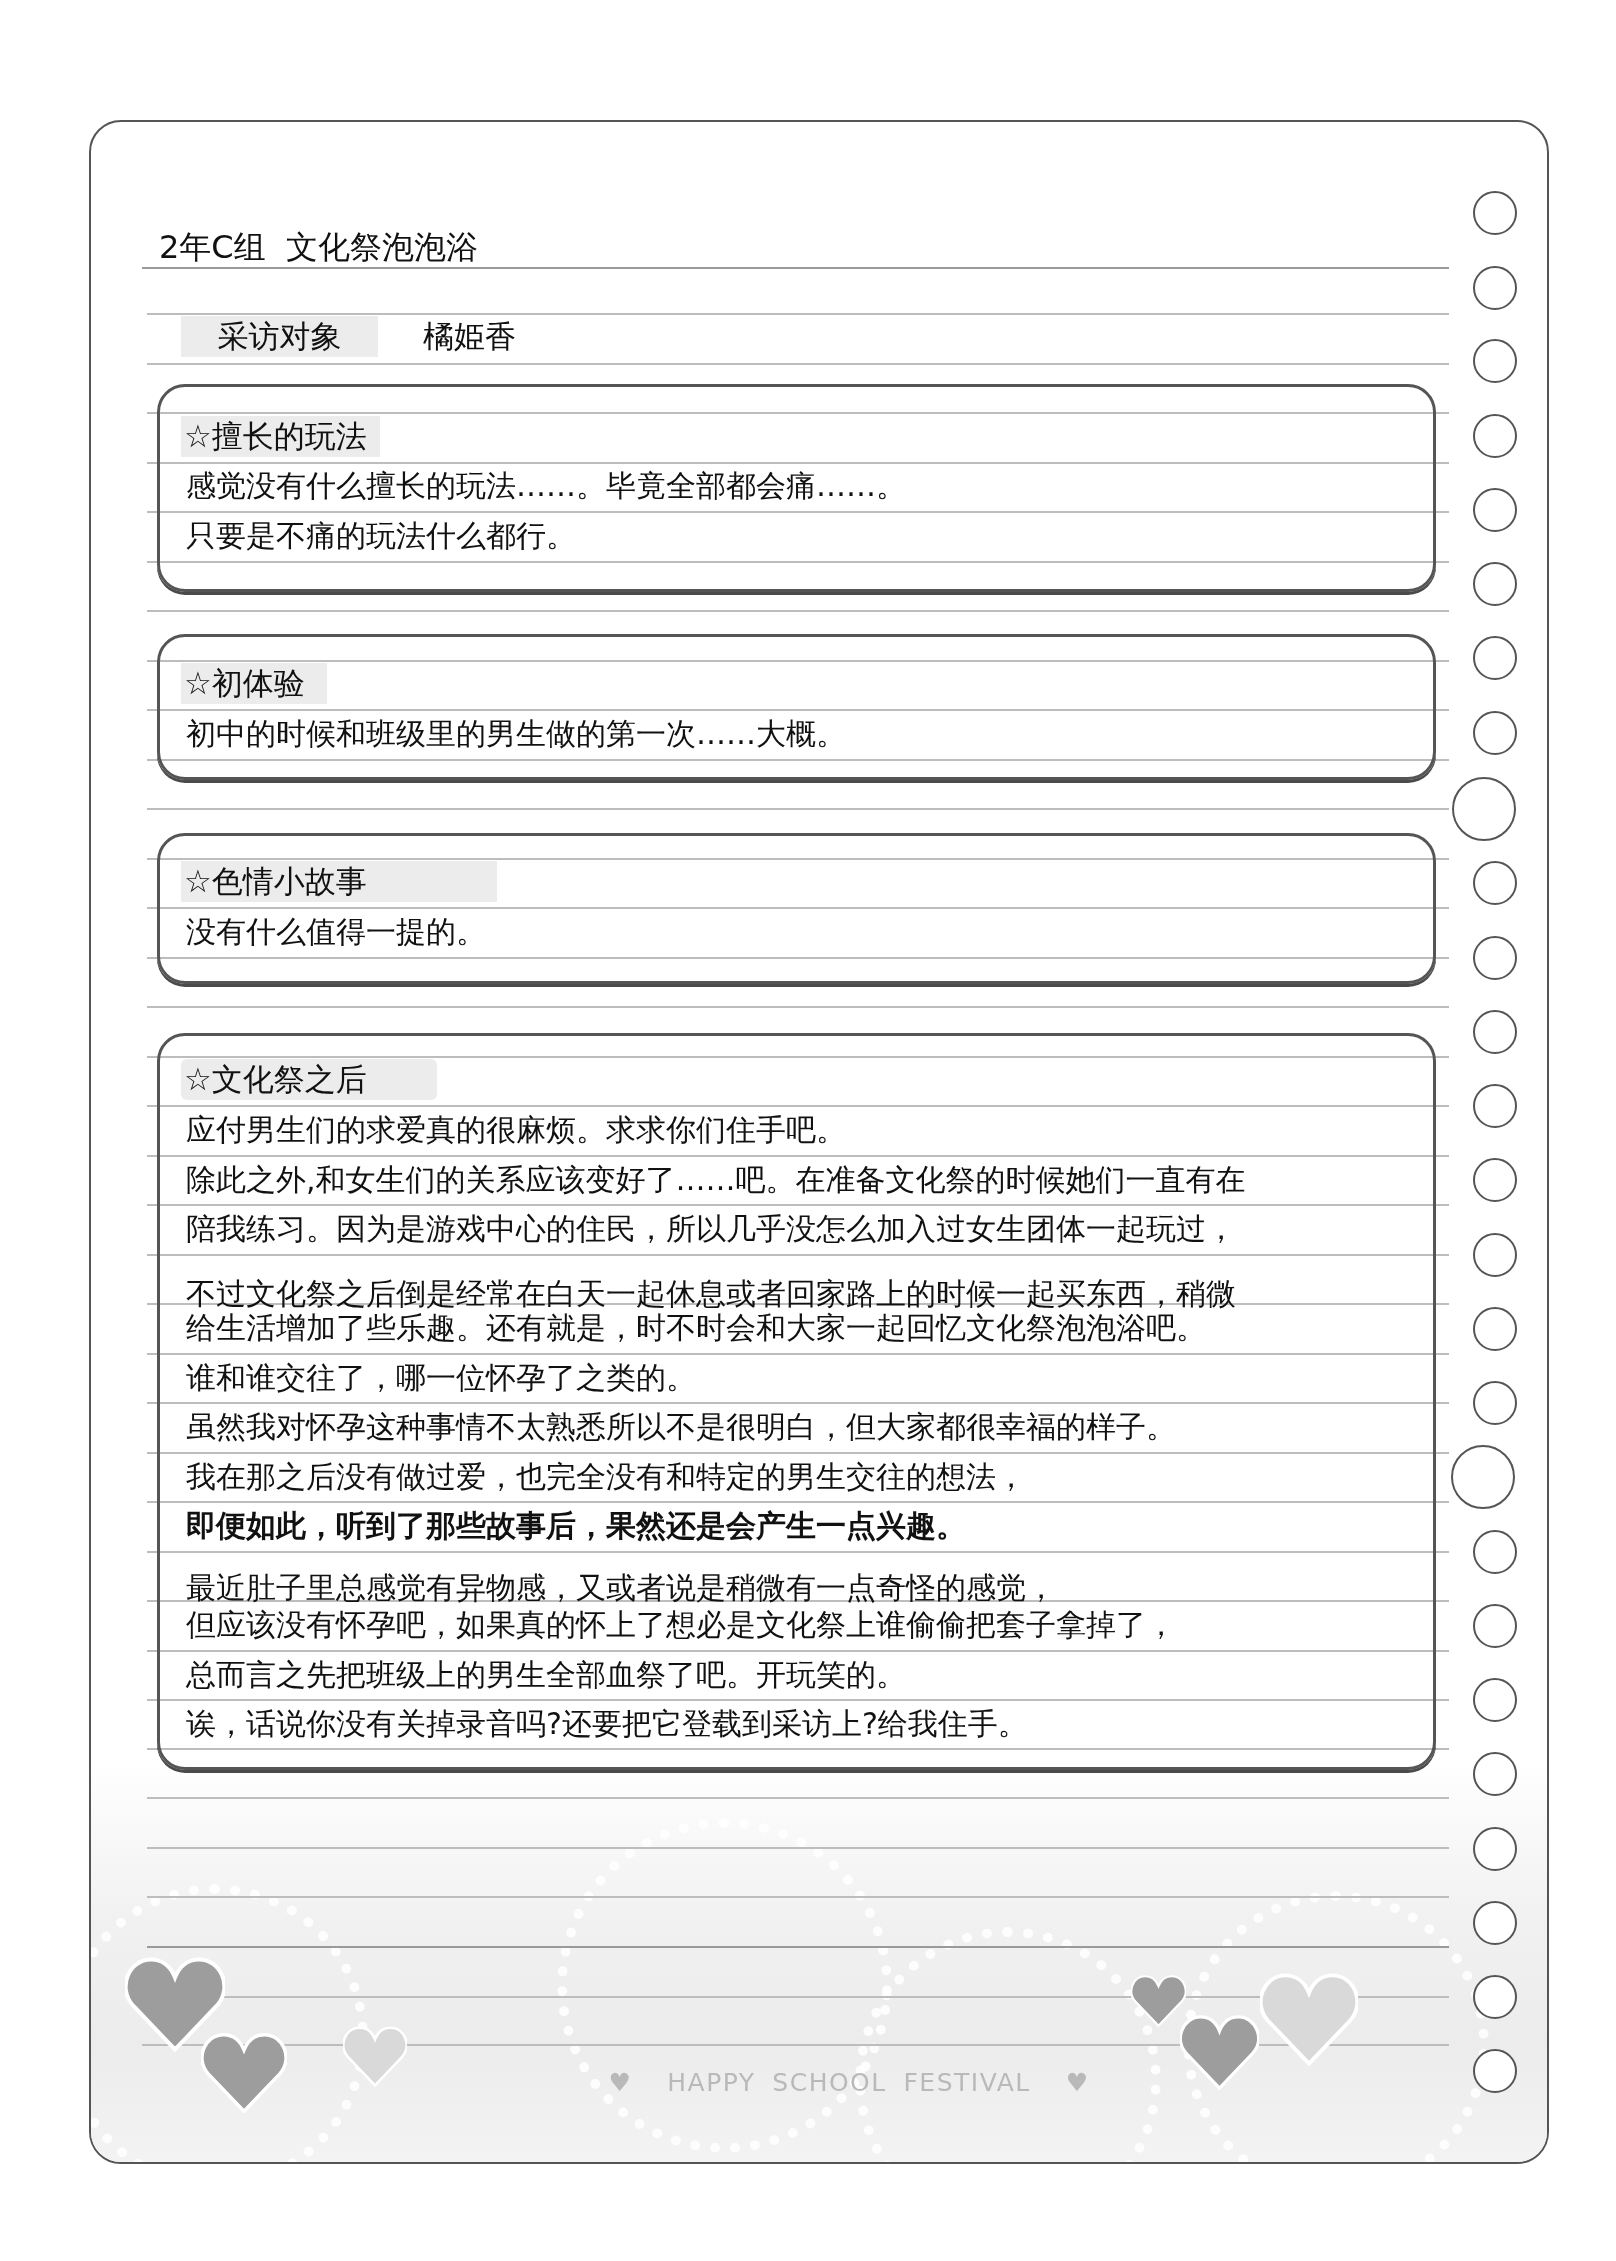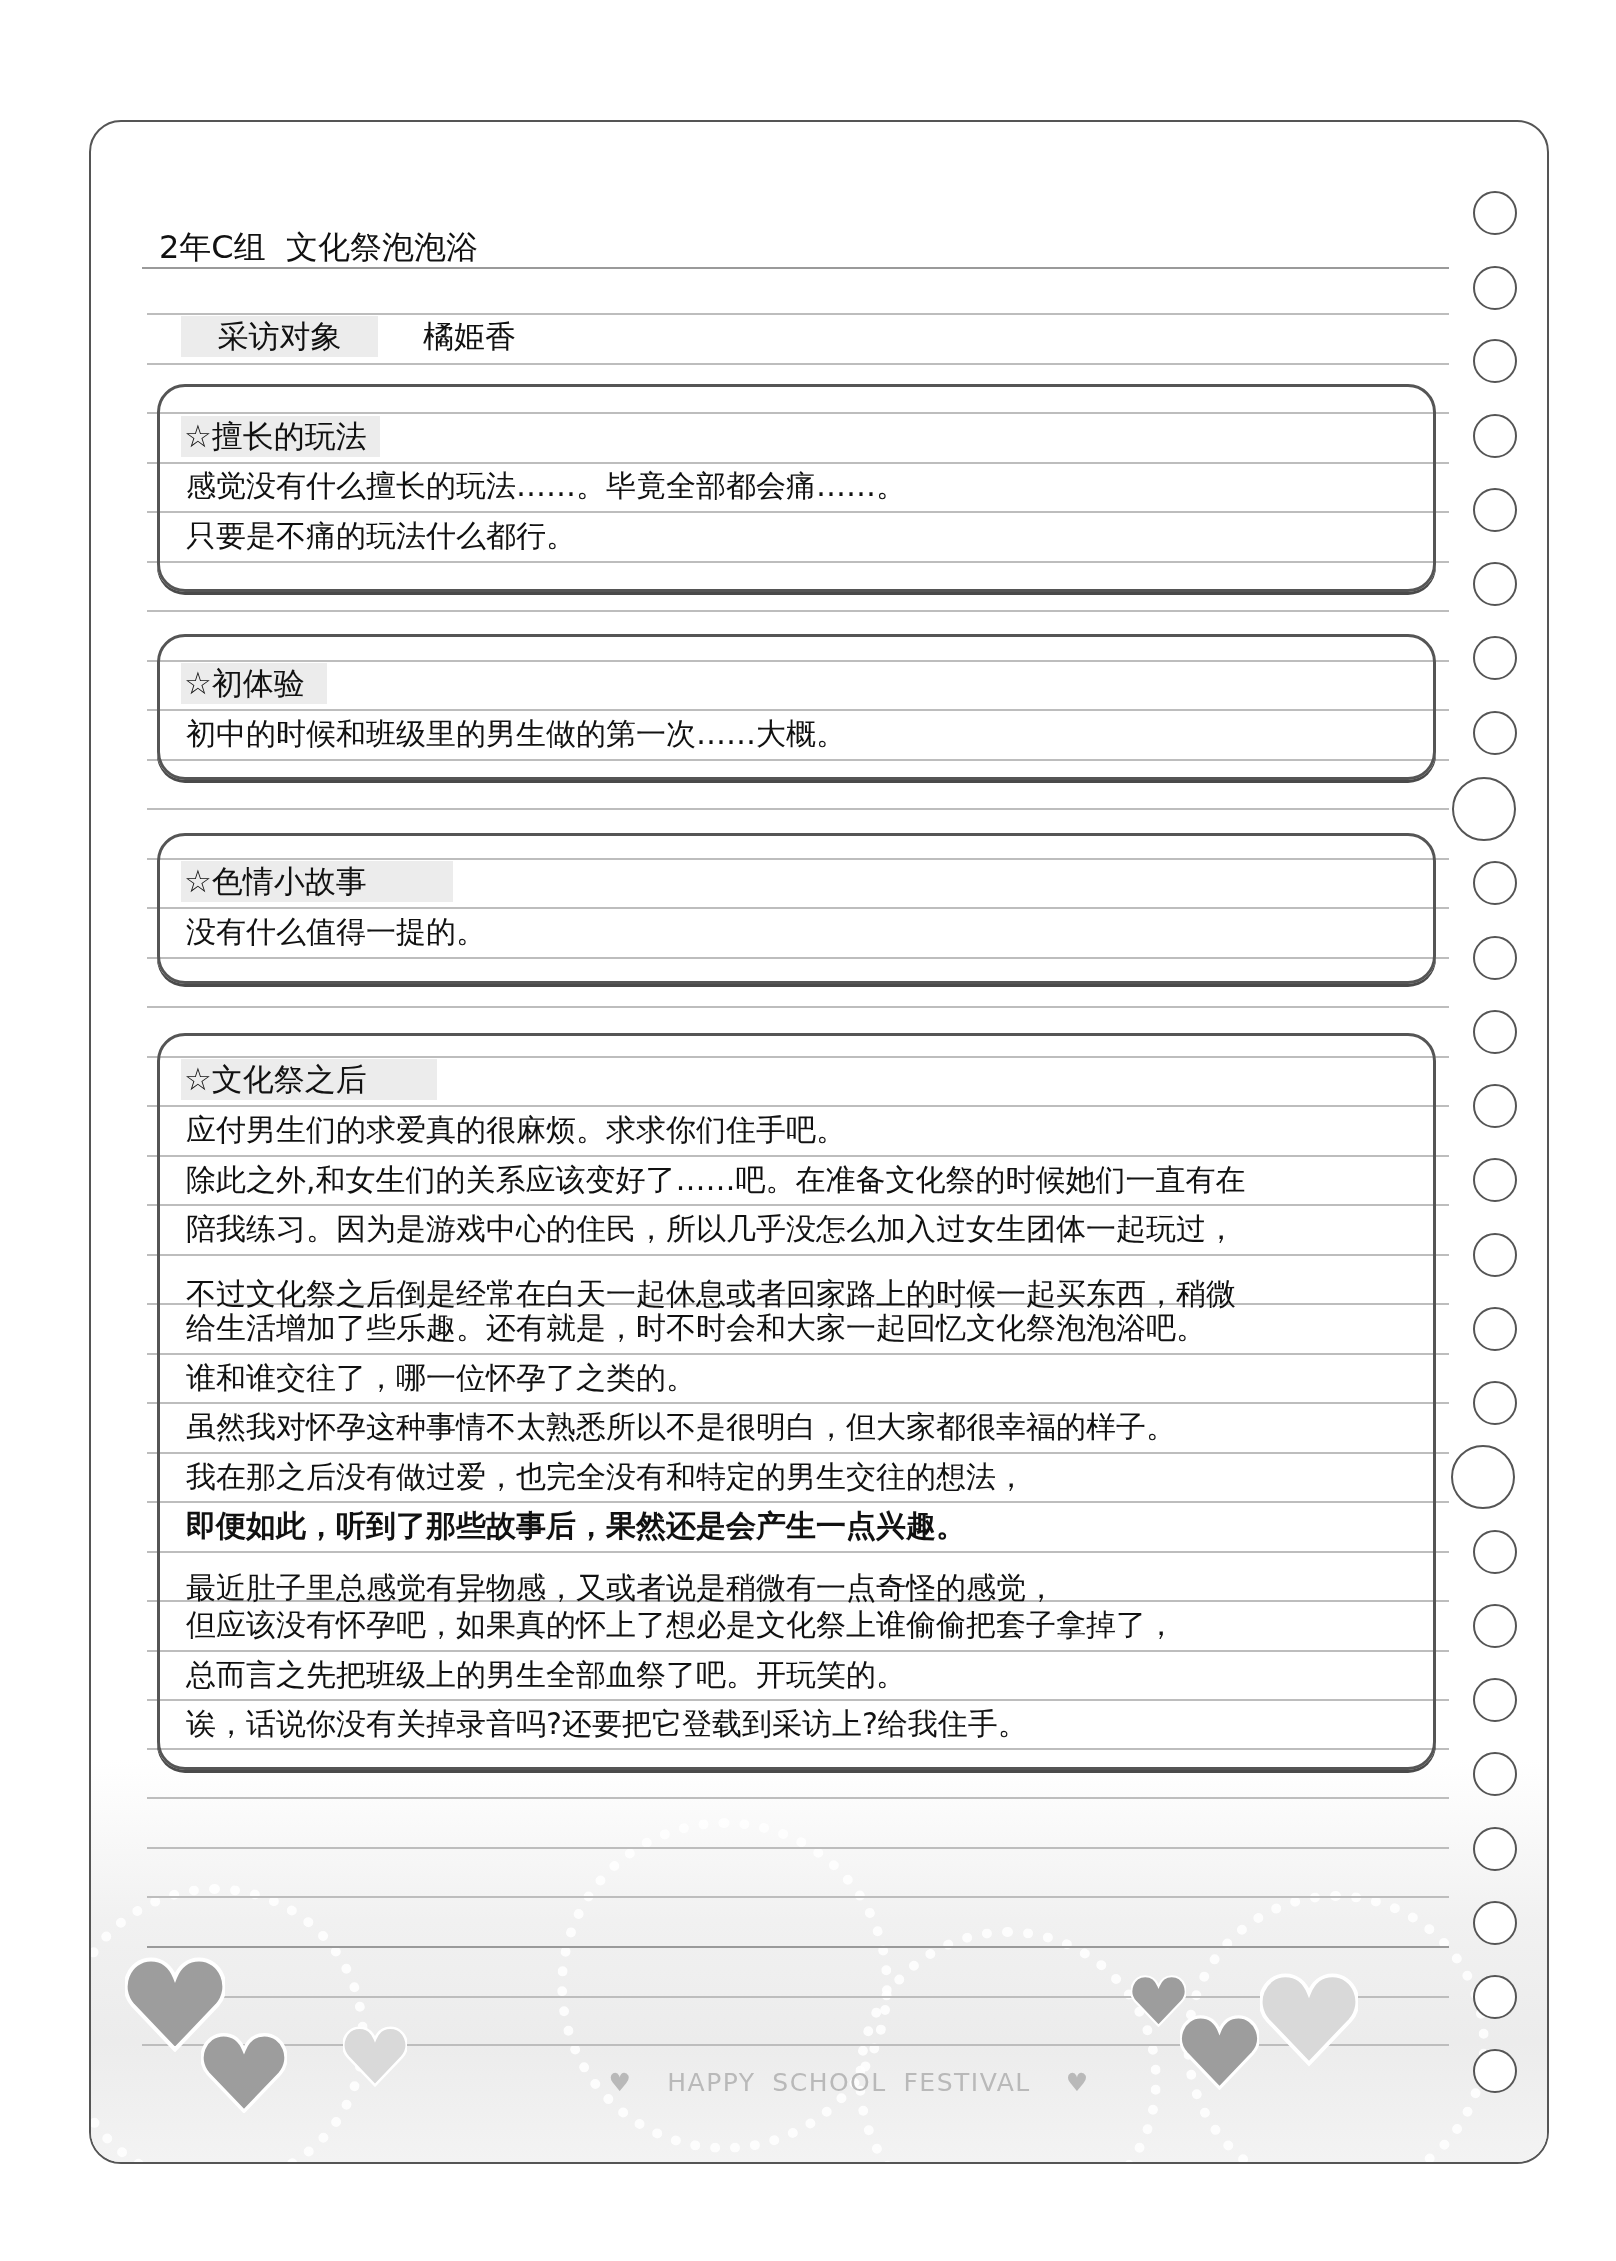--- a/index.html
+++ b/index.html
@@ -92,25 +92,25 @@
 <div class="box" style="top:384px;height:208px;"></div>
 <div class="heading" style="top:416px;width:199px;">☆擅长的玩法</div>
 <div class="line-text" style="top:464px;">感觉没有什么擅长的玩法……。毕竟全部都会痛……。</div>
 <div class="line-text" style="top:514px;">只要是不痛的玩法什么都行。</div>
 
 <div class="box" style="top:634px;height:146px;"></div>
 <div class="heading" style="top:663px;width:146px;">☆初体验</div>
 <div class="line-text" style="top:712px;">初中的时候和班级里的男生做的第一次……大概。</div>
 
 <div class="box" style="top:833px;height:151px;"></div>
-<div class="heading" style="top:861px;width:272px;">☆色情小故事</div>
+<div class="heading" style="top:861px;width:316px;">☆色情小故事</div>
 <div class="line-text" style="top:910px;">没有什么值得一提的。</div>
 
 <div class="box" style="top:1033px;height:737px;"></div>
-<div class="heading" style="top:1059px;width:256px;">☆文化祭之后</div>
+<div class="heading" style="top:1059px;width:256px;border-radius:6px;">☆文化祭之后</div>
 <div class="line-text" style="top:1108px;">应付男生们的求爱真的很麻烦。求求你们住手吧。</div>
 <div class="line-text" style="top:1158px;">除此之外,和女生们的关系应该变好了……吧。在准备文化祭的时候她们一直有在</div>
 <div class="line-text" style="top:1207px;">陪我练习。因为是游戏中心的住民，所以几乎没怎么加入过女生团体一起玩过，</div>
 <div class="line-text" style="top:1257px;margin-top:15px;">不过文化祭之后倒是经常在白天一起休息或者回家路上的时候一起买东西，稍微</div>
 <div class="line-text" style="top:1306px;">给生活增加了些乐趣。还有就是，时不时会和大家一起回忆文化祭泡泡浴吧。</div>
 <div class="line-text" style="top:1356px;">谁和谁交往了，哪一位怀孕了之类的。</div>
 <div class="line-text" style="top:1405px;">虽然我对怀孕这种事情不太熟悉所以不是很明白，但大家都很幸福的样子。</div>
 <div class="line-text" style="top:1455px;text-align:center;">我在那之后没有做过爱，也完全没有和特定的男生交往的想法，</div>
 <div class="line-text" style="top:1504px;font-weight:bold;">即便如此，听到了那些故事后，果然还是会产生一点兴趣。</div>
 <div class="line-text" style="top:1566px;">最近肚子里总感觉有异物感，又或者说是稍微有一点奇怪的感觉，</div>

